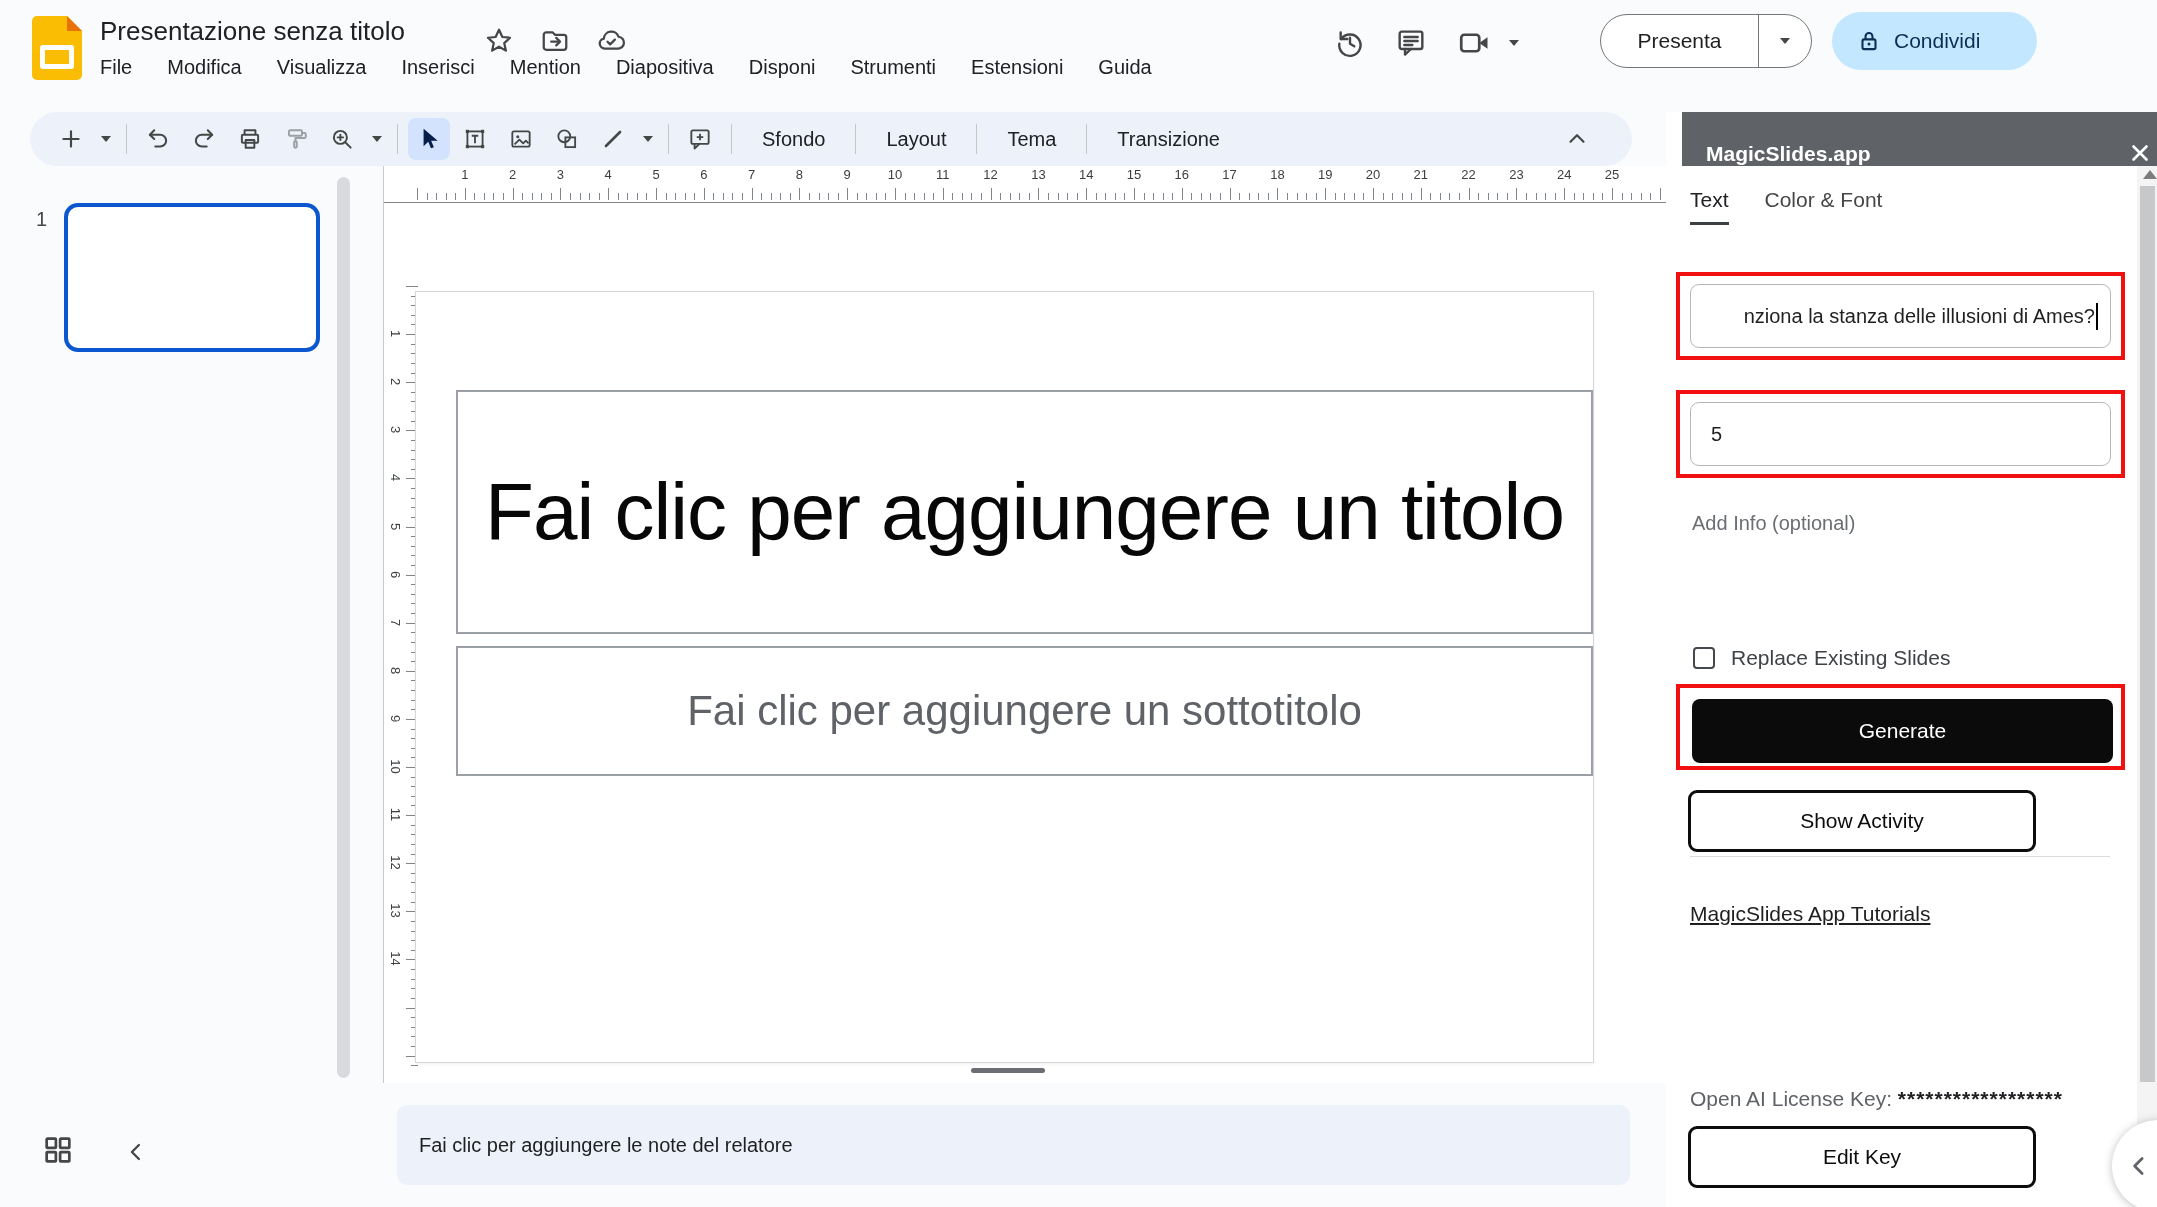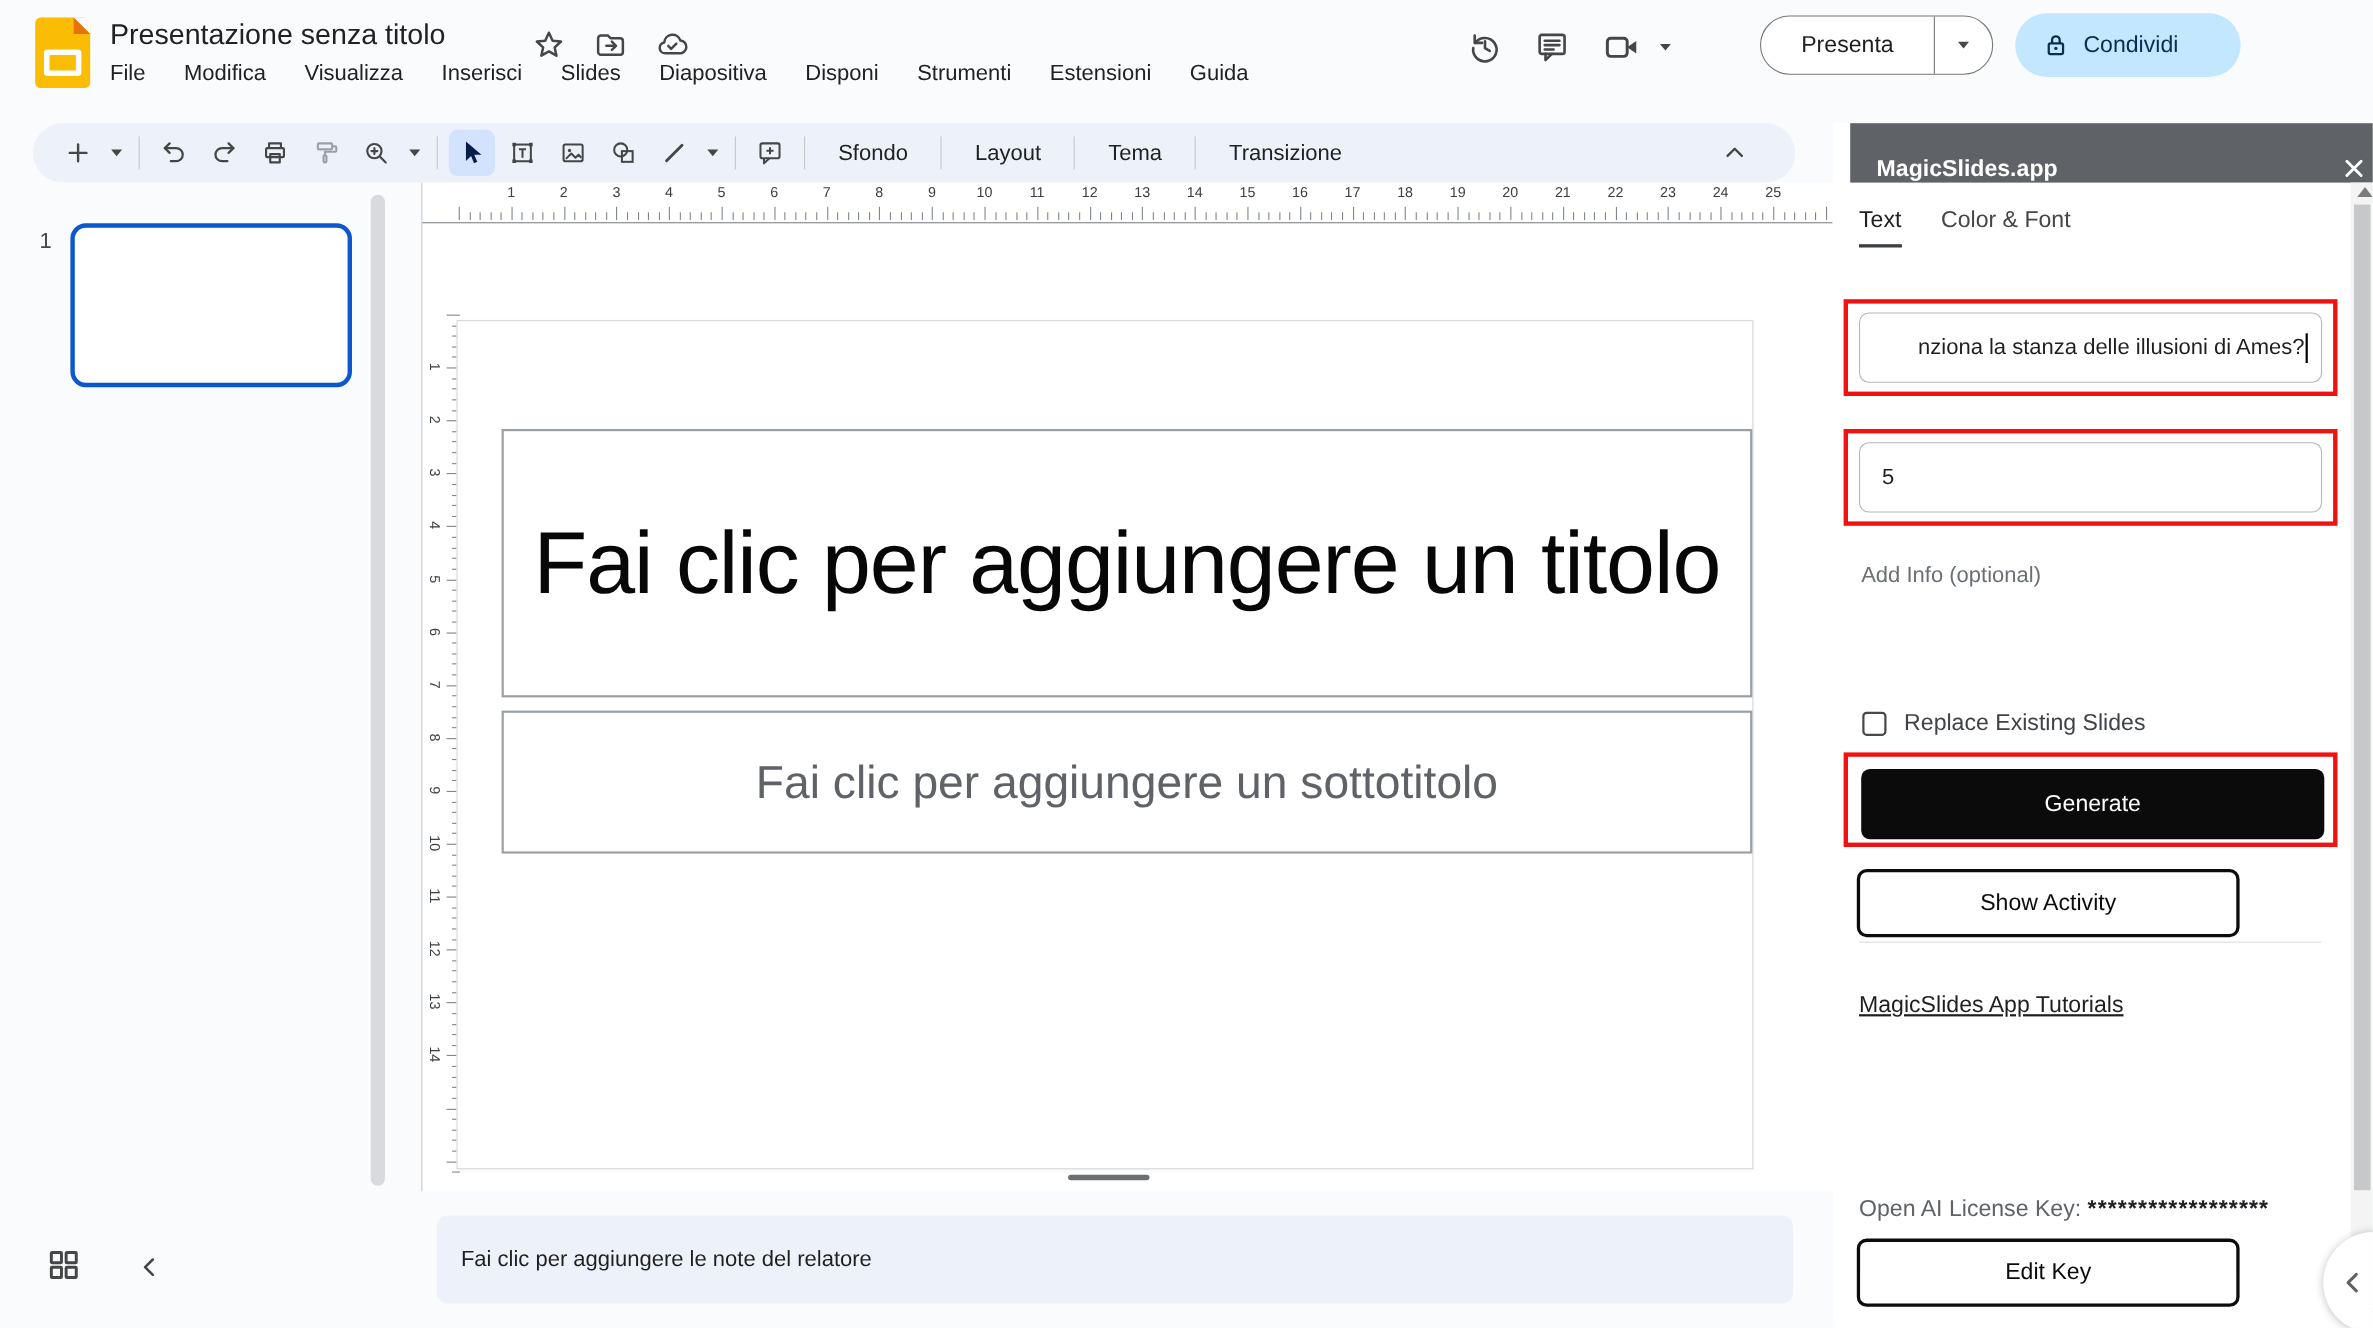--- a/index.html
+++ b/index.html
@@ -127,21 +127,21 @@
         <path d="M9.2 12.6l2.1 2.1 3.8-3.8"></path>
       </svg>
     </span>
 </div>
 
 <div class="abs menubar">
   <span>File</span>
   <span>Modifica</span>
   <span>Visualizza</span>
   <span>Inserisci</span>
-  <span>Slides</span>
+  <span>Mention</span>
   <span>Diapositiva</span>
   <span>Disponi</span>
   <span>Strumenti</span>
   <span>Estensioni</span>
   <span>Guida</span>
 </div>
 
 <div class="abs top-right">
   <span class="tbtn" style="width:56px">
       <svg width="32" height="32" viewBox="0 0 24 24" fill="none" stroke="#444746" stroke-width="1.8" stroke-linecap="round" stroke-linejoin="round">

